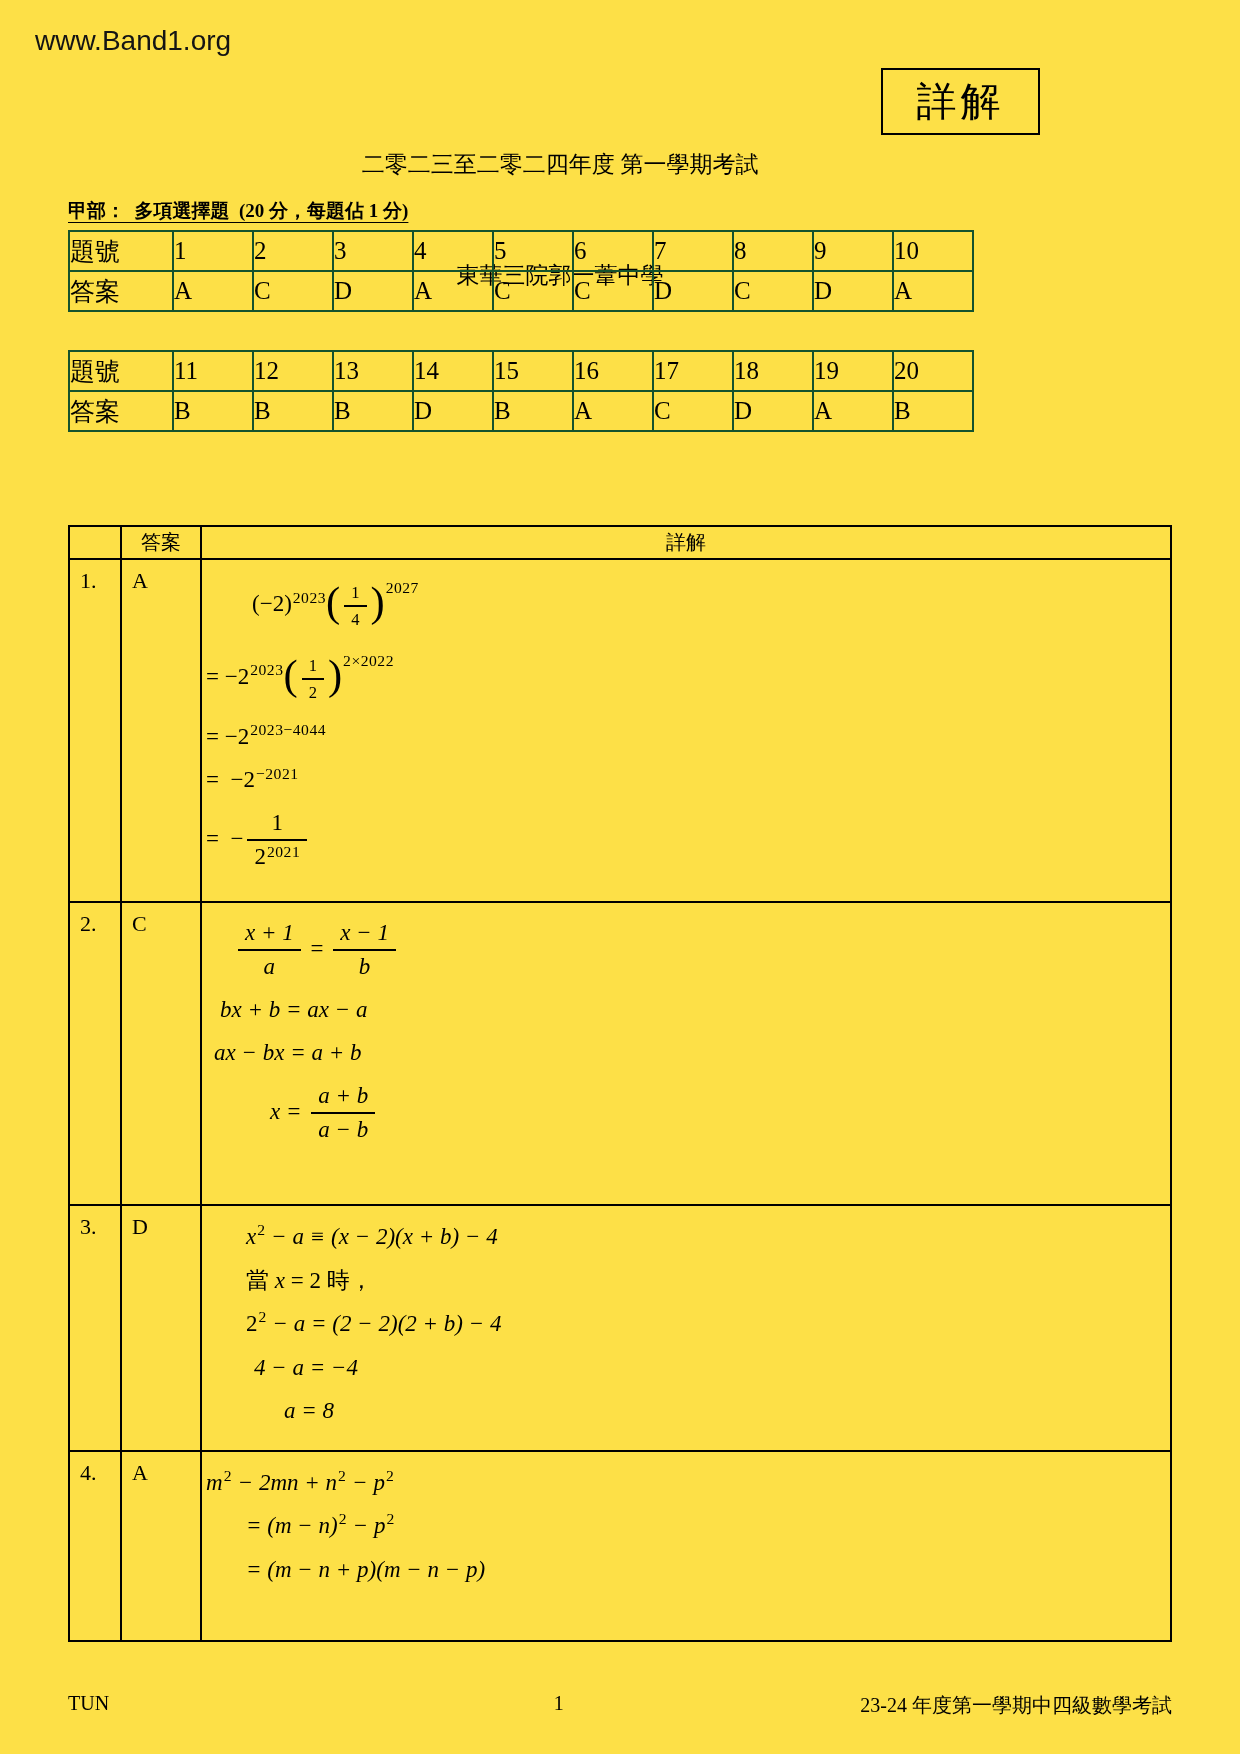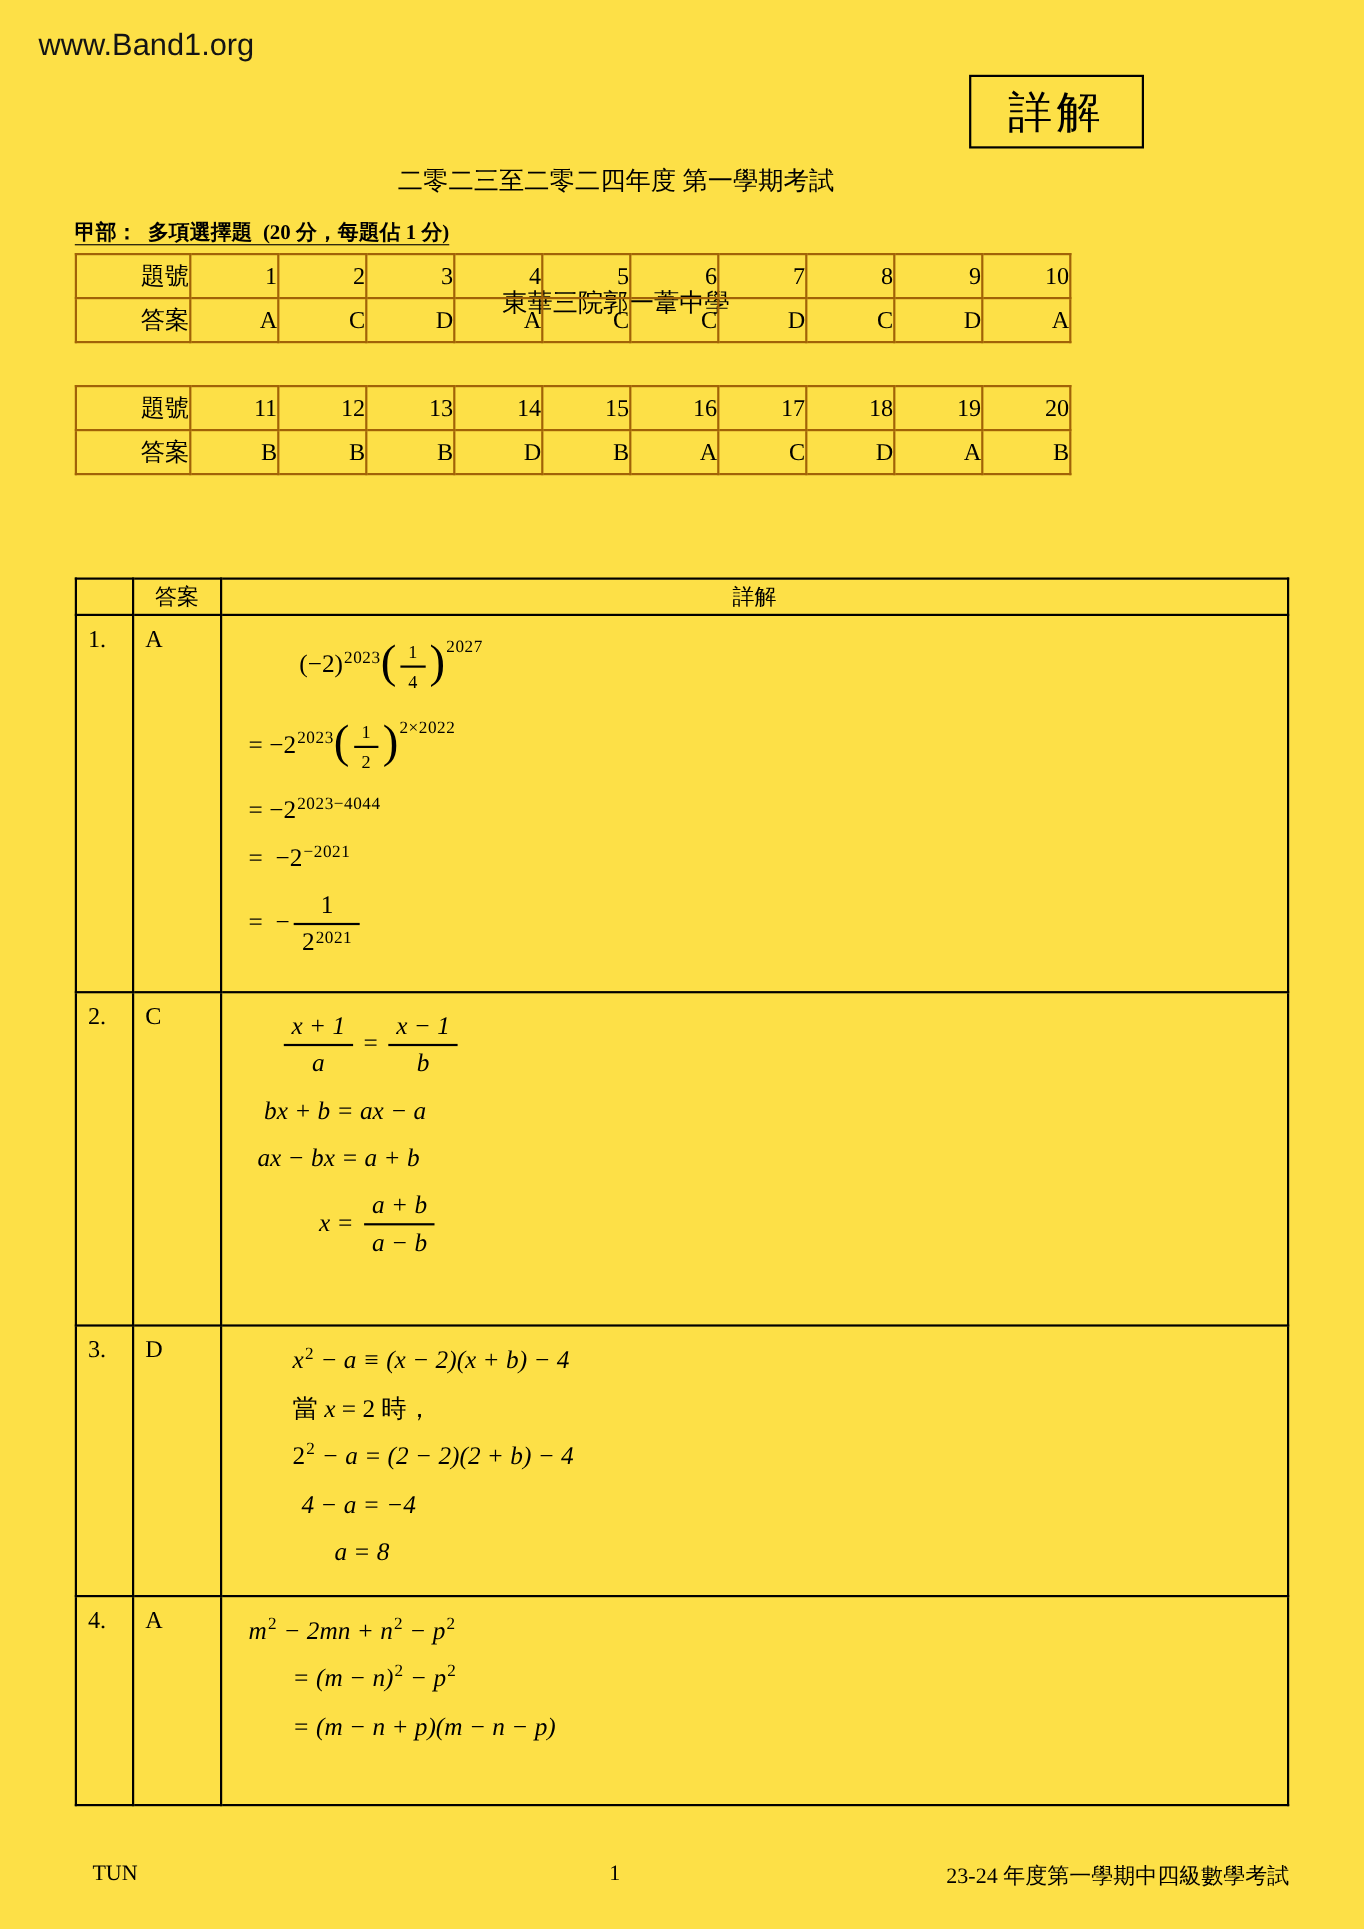--- a/index.html
+++ b/index.html
@@ -25,50 +25,50 @@
     font-size:40px; letter-spacing:4px;
   }
   .section-heading {
     position:absolute; left:68px; top:198px;
     font-size:19px; font-weight:bold; white-space:pre;
     text-decoration:underline; text-underline-offset:5px;
   }
   .mc-wrap { position:absolute; left:68px; top:230px; display:flex; flex-direction:column; gap:38px; }
   table.mc { border-collapse:collapse; }
   table.mc td {
-    border:2px solid #a16207; width:80px; height:40px;
-    text-align:right; font-size:22px; vertical-align:middle;
+    border:2px solid #14532d; width:80px; height:40px;
+    text-align:left; font-size:25px; vertical-align:middle;
   }
   table.mc td.lbl { width:104px; }
 
   .sol-wrap { position:absolute; left:68px; top:525px; }
   table.sol { border-collapse:collapse; width:1104px; table-layout:fixed; }
   table.sol td { border:2px solid #000; vertical-align:top; }
   table.sol tr.shead td { height:32px; vertical-align:middle; text-align:center; font-size:20px; padding:2px 0; }
   td.num { width:52px; padding:8px 0 0 10px; font-size:22px; }
   td.ans { width:80px; padding:8px 0 0 10px; font-size:22px; }
-  td.det { padding:14px 20px 12px 24px; }
+  td.det { padding:14px 20px 12px 4px; }
   tr.srow0 td { height:343px; }
   tr.srow1 td { height:303px; }
   tr.srow2 td { height:197px; }
   tr.srow3 td { height:190px; }
 
   .mline { font-size:23px; line-height:1.5; margin-bottom:9px; white-space:pre-wrap; }
   .mtxt.it, .mfrac.it { font-style:italic;text-align:center; }
   .msup { font-size:0.68em; position:relative; top:-0.55em; margin-left:1px; letter-spacing:0.5px; }
   .bigp { font-size:1.85em; font-weight:300; vertical-align:middle; position:relative; top:-0.1em; }
   .bigp + .mfrac + .bigp + .msup, .bigp + .msup { top:-1.15em; }
   .mfrac { display:inline-block; vertical-align:middle; text-align:center; margin:2px 4px; line-height:1.15; }
   .fnum { display:block; border-bottom:2px solid #000; padding:1px 7px 3px; }
   .fden { display:block; padding:3px 7px 1px; }
   .mfrac.small { font-size:0.72em; }
   .fden .msup, .fnum .msup { top:-0.45em; }
 
   .footer { position:absolute; left:68px; top:1692px; width:1104px; height:30px; font-size:20px; }
-  .footer .fl { position:absolute; left:16px; }
+  .footer .fl { position:absolute; left:0; }
   .footer .fc { position:absolute; left:44%; }
   .footer .fr { position:absolute; right:0; }
 </style>
 </head>
 <body>
 
 <div class="page">
 
   <div class="watermark">www.Band1.org</div>
 

